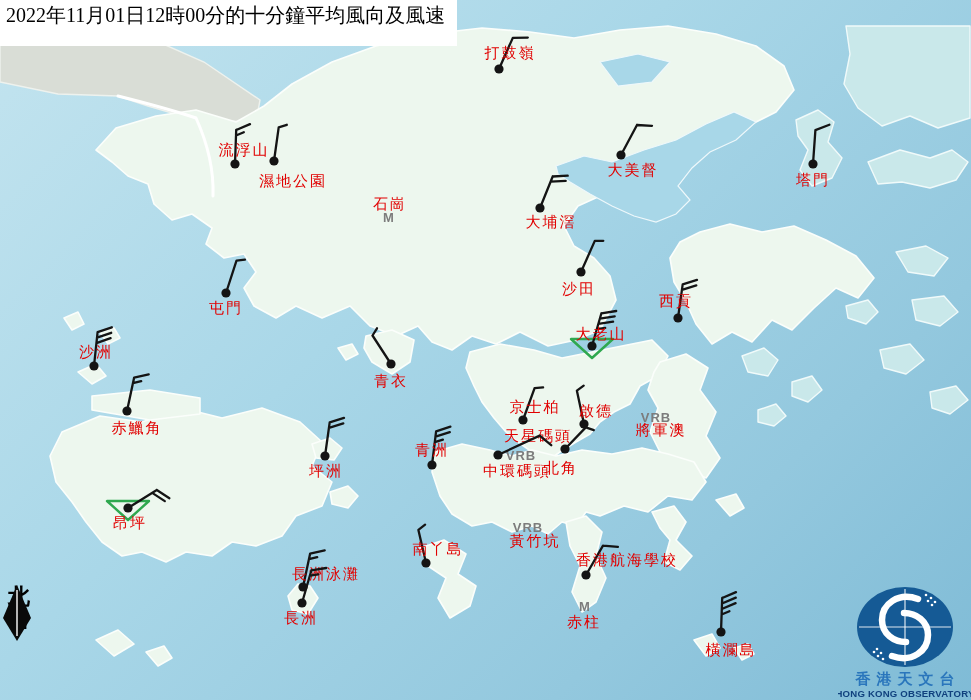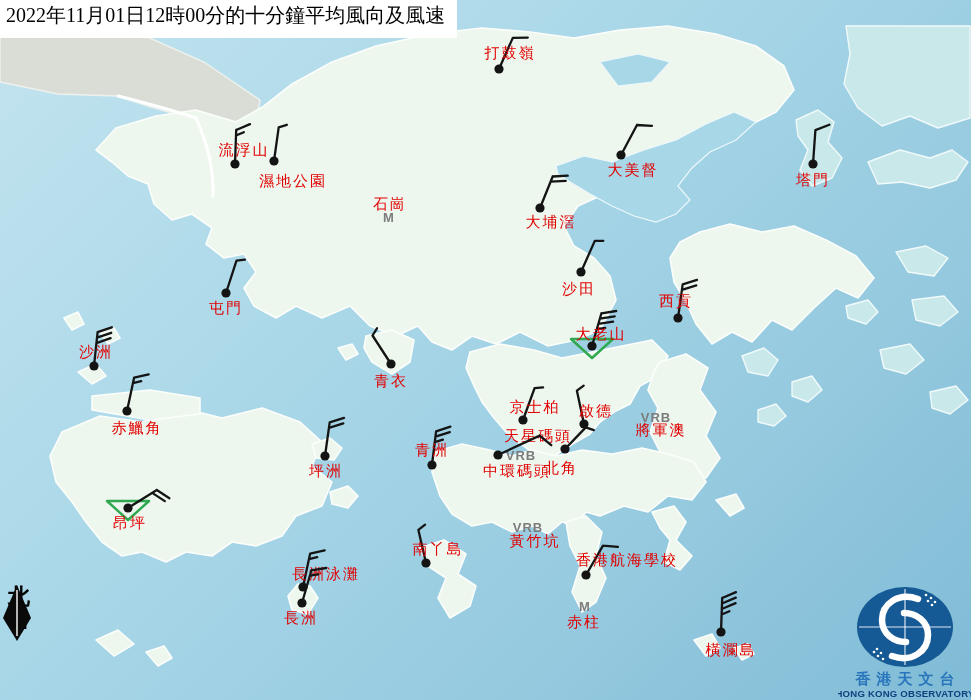--- a/index.html
+++ b/index.html
@@ -14,21 +14,21 @@
   .urban{fill:#d9ddd6;stroke:#eef2ee;stroke-width:1.4;}
   .inlet{fill:#a8d7e8;stroke:#eef8fb;stroke-width:1.2;}
   .river{fill:none;stroke:#ffffff;stroke-width:3;stroke-linecap:round;}
   .barb{fill:none;stroke-width:2.3;stroke-linecap:round;}
   .lbl{font-family:"DejaVu Serif","Liberation Serif",serif;font-size:15px;letter-spacing:2px;text-anchor:middle;}
   .tag{font-family:"Liberation Sans",sans-serif;font-size:13px;font-weight:bold;letter-spacing:1px;text-anchor:middle;}
   .gust{fill:none;stroke-width:2.4;stroke-linejoin:round;}
   #title-bar{
     position:absolute;left:0;top:0;background:#ffffff;color:#000;
     font-family:"Liberation Serif","DejaVu Serif",serif;font-size:20px;
-    line-height:30px;height:34px;padding:0 12px 4px 6px;white-space:nowrap;
+    line-height:30px;height:34px;padding:0 12px 12px 6px;white-space:nowrap;
   }
   #compass{position:absolute;left:2px;top:584px;width:34px;text-align:center;color:#000;}
   #compass .cn{font-family:"DejaVu Serif",serif;font-size:22px;line-height:24px;font-weight:bold;}
   #compass .n{font-family:"Liberation Sans",sans-serif;font-size:25px;line-height:24px;font-weight:bold;}
   #logo{left:838px;top:582px;}
   .logo-cn{font-family:"DejaVu Serif",serif;font-size:15px;font-weight:bold;letter-spacing:6px;text-anchor:middle;}
   .logo-en{font-family:"Liberation Sans",sans-serif;font-size:9.6px;font-weight:bold;letter-spacing:0.2px;text-anchor:middle;}
 </style>
 </head>
 <body>

